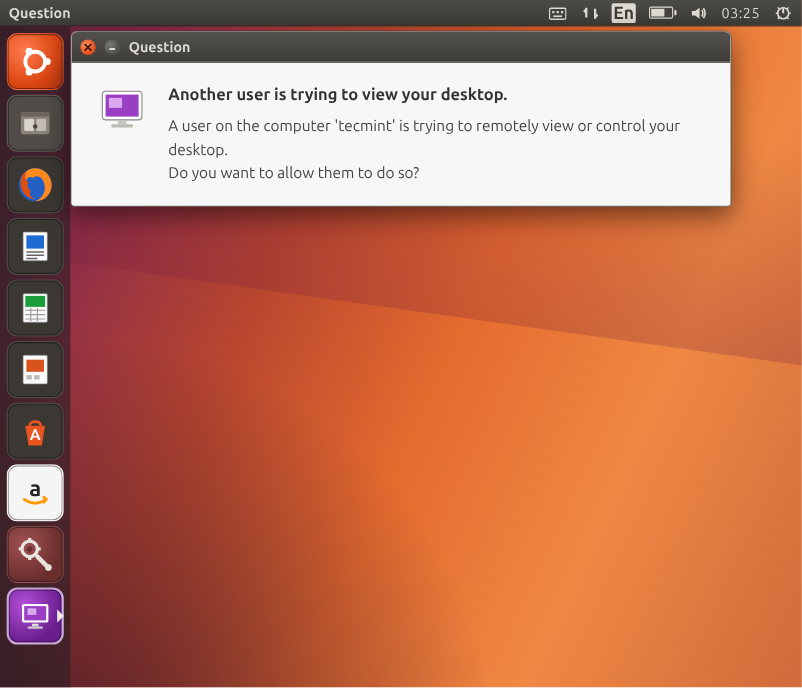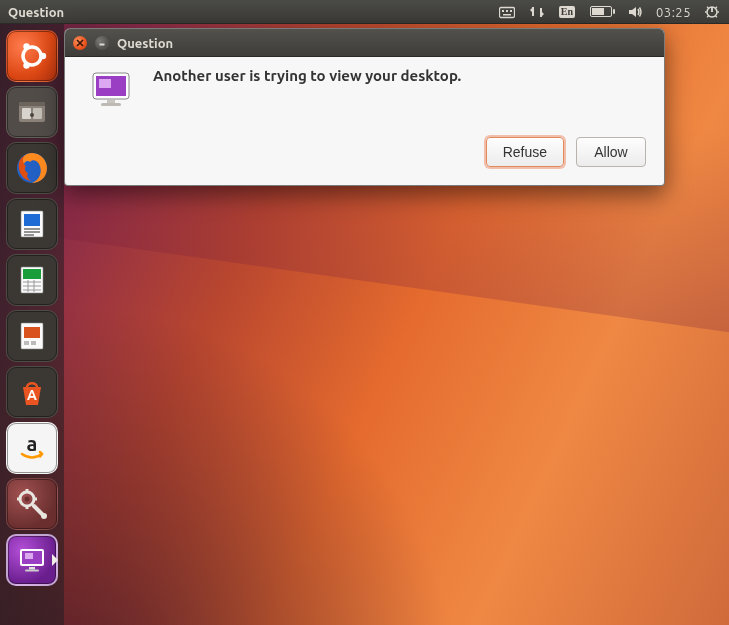--- a/index.html
+++ b/index.html
@@ -28,21 +28,21 @@
     display:flex; align-items:center; padding:0 8px;
     border-bottom:1px solid #2b2a27;
     z-index:10;
   }
   .top-panel .app-name { font-weight:bold; }
   .top-panel .spacer { flex:1; }
   .panel-ind { display:flex; align-items:center; gap:12px; }
   .panel-ind .ind { display:flex; align-items:center; justify-content:center; width:18px; height:18px; }
   .panel-ind .time { font-size:13px; letter-spacing:0.5px; }
   .panel-ind svg { display:block; }
-  .lang-box { font-size:10px; font-weight:bold; background:#dfdbd2; color:#3c3b37; padding:1px 2px; border-radius:2px; line-height:1;font-family:Liberation Serif, serif; }
+  .lang-box { font-size:16px; font-weight:bold; background:#dfdbd2; color:#3c3b37; padding:1px 2px; border-radius:2px; line-height:1; }
   .bat-box { width:22px; height:11px; border:1.5px solid #dfdbd2; border-radius:2px; position:relative; }
   .bat-box::after{ content:""; position:absolute; right:-4px; top:2px; width:2px; height:5px; background:#dfdbd2; border-radius:1px;}
   .bat-fill{ position:absolute; left:1px; top:1px; bottom:1px; width:60%; background:#dfdbd2; }
 
   
   .launcher {
     position:absolute; top:24px; left:0; bottom:0; width:64px;
     background: linear-gradient(to right, rgba(40,30,35,0.75), rgba(40,30,35,0.6));
     display:flex; flex-direction:column; align-items:center; padding-top:6px; gap:4px;
     z-index:5;
@@ -81,21 +81,21 @@
   }
   .dialog-titlebar {
     height:28px; background:linear-gradient(#52514c,#3e3d39);
     display:flex; align-items:center; gap:8px; padding:0 8px;
     color:#dfdbd2; font-weight:bold; font-size:13px;
     border-bottom:1px solid #2a2926;
   }
   .tb-btn { width:14px; height:14px; border-radius:50%; display:flex; align-items:center; justify-content:center; font-size:9px; line-height:1; }
   .tb-close { background:radial-gradient(circle at 35% 35%, #f98f5b, #e95420 60%, #c33b0a); color:#3a1404; }
   .tb-min   { background:radial-gradient(circle at 35% 35%, #7a7974, #54534f 60%); color:#2b2a27; }
-  .dialog-body { padding:10px 24px 18px 22px; display:flex; gap:18px; }
+  .dialog-body { padding:20px 24px 18px 22px; display:flex; gap:18px; }
   .dialog-icon { flex:0 0 48px; display:flex; align-items:flex-start; justify-content:center; }
   .dialog-text h3 { font-size:15px; font-weight:bold; color:#333; margin-bottom:10px; }
   .dialog-text p { font-size:14px; color:#444; line-height:1.55; }
   .dialog-actions { display:flex; justify-content:flex-end; gap:12px; padding:4px 18px 18px; }
   .btn {
     min-width:70px; padding:6px 16px; font-size:14px; color:#333;
     background:linear-gradient(#fdfdfd,#ececec);
     border:1px solid #b8b4ad; border-radius:4px;
     box-shadow: inset 0 1px 0 #fff;
   }
@@ -268,19 +268,19 @@
       <svg width="48" height="48" viewBox="0 0 48 48">
         <rect x="6" y="6" width="36" height="26" rx="3" fill="#fdfdfd" stroke="#888" stroke-width="1"></rect>
         <rect x="9" y="9" width="30" height="20" fill="#9a3fc4"></rect>
         <rect x="12" y="12" width="12" height="9" fill="#dca8f2"></rect>
         <rect x="20" y="33" width="8" height="3" fill="#c8c5bf"></rect>
         <rect x="14" y="36" width="20" height="3" rx="1.5" fill="#bdbab3"></rect>
       </svg>
     </div>
     <div class="dialog-text">
       <h3>Another user is trying to view your desktop.</h3>
+      <p>
+        <span>A user on the computer 'tecmint' is trying to remotely view or control your desktop.</span><br>
+        <span>Do you want to allow them to do so?</span>
+      </p>
     </div>
   </div>
-  <div class="dialog-actions">
-    <button class="btn default">Refuse</button>
-    <button class="btn">Allow</button>
-  </div>
 </div>
 
 </body></html>

